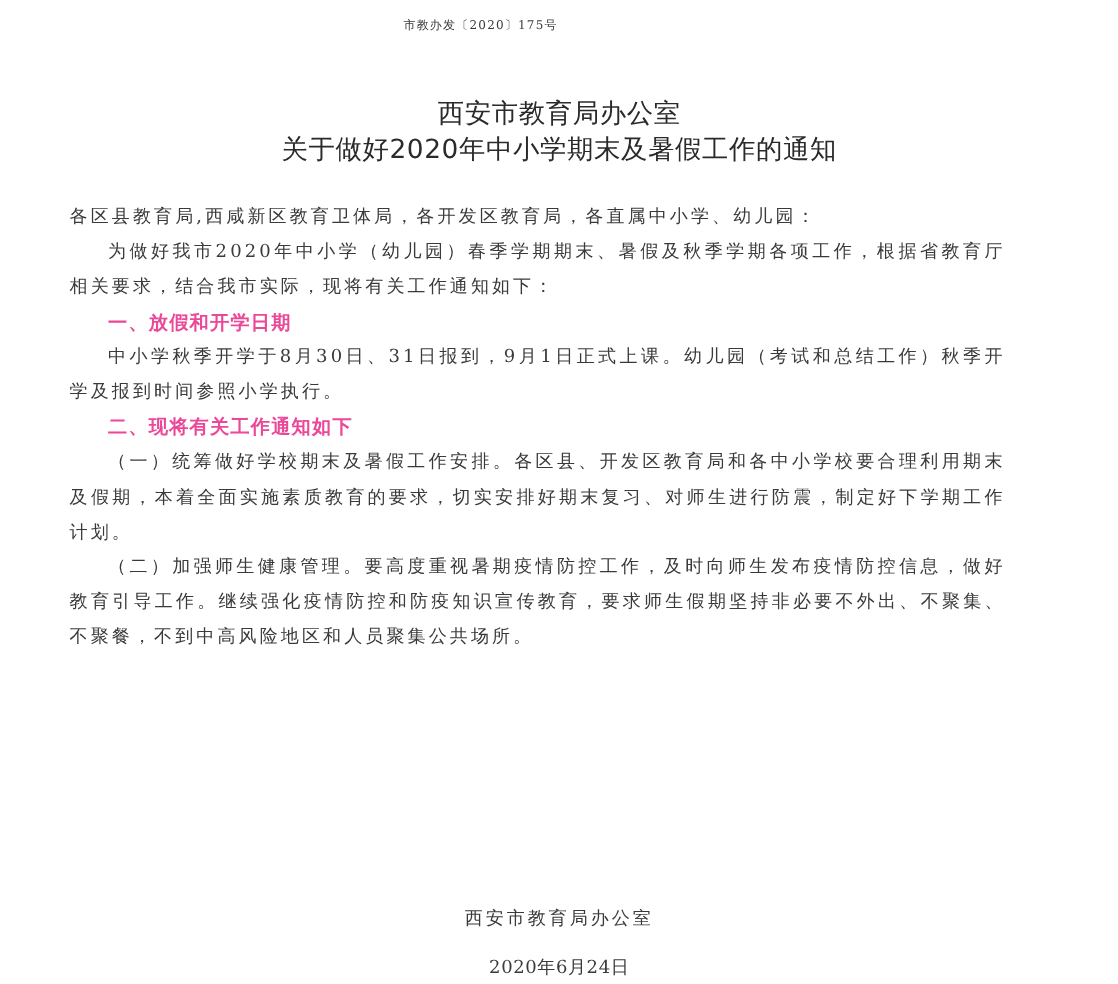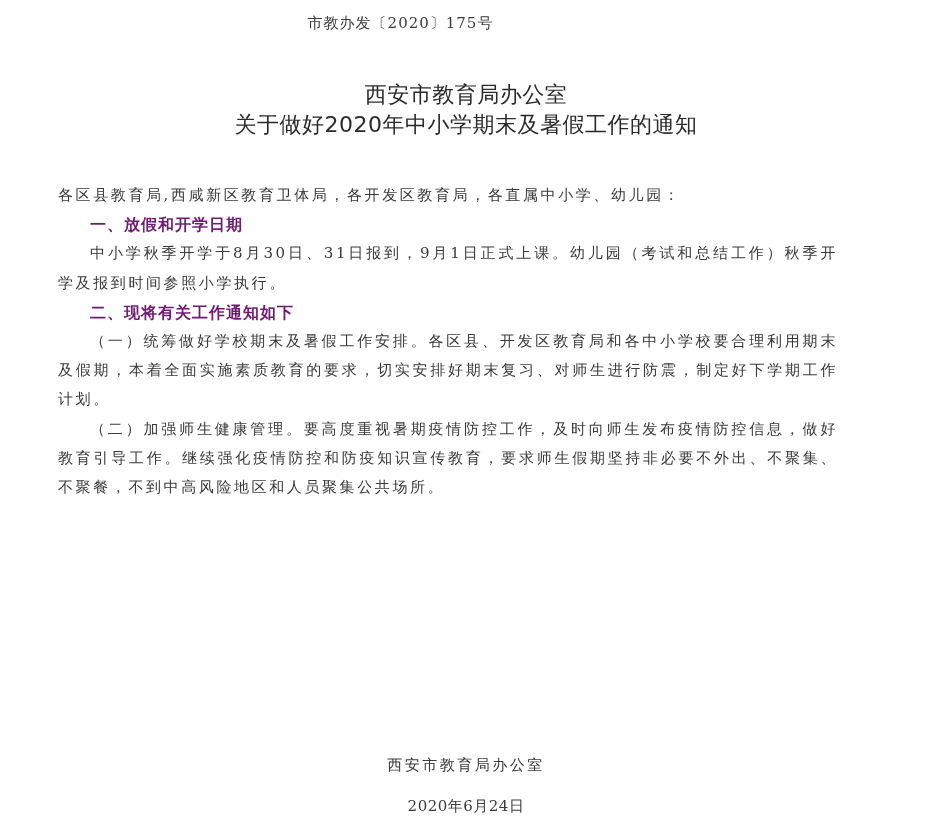--- a/index.html
+++ b/index.html
@@ -14,21 +14,21 @@
     overflow: hidden;
     font-family: "DejaVu Serif", "Liberation Serif", serif;
     color: #3a3a3a;
   }
   .doc-number {
     position: absolute;
     top: 14px;
     left: 0;
     width: 801px;
     text-align: center;
-    font-size: 15px;
+    font-size: 10px;
     letter-spacing: 1px;
     color: #3a3a3a;
   }
   .title {
     position: absolute;
     left: 0;
     width: 932px;
     text-align: center;
     font-family: "DejaVu Sans", "Liberation Sans", sans-serif;
     font-size: 22px;
@@ -39,34 +39,33 @@
   .title.t2 { top: 110px; }
   .body {
     position: absolute;
     top: 166px;
     left: 58px;
     width: 780px;
     font-size: 15px;
     line-height: 29.2px;
     letter-spacing: 2.6px;
     color: #3a3a3a;
-    margin-top: 15px;
   }
   .body p {
     margin: 0;
     text-align: justify;
     text-justify: inter-ideograph;
   }
   .body p.indent { text-indent: 32px; }
   .body p.heading {
     text-indent: 32px;
     font-family: "DejaVu Sans", "Liberation Sans", sans-serif;
     font-weight: bold;
     font-size: 16px;
-    color: #701a75;
+    color: #ec4899;
     letter-spacing: 1px;
   }
   .signature {
     position: absolute;
     left: 0;
     width: 932px;
     text-align: center;
     font-size: 15px;
     letter-spacing: 2.5px;
     color: #3a3a3a;
@@ -79,20 +78,21 @@
 
 <div>
 
   <div class="doc-number">市教办发〔2020〕175号</div>
 
   <div class="title t1">西安市教育局办公室</div>
   <div class="title t2">关于做好2020年中小学期末及暑假工作的通知</div>
 
   <div class="body">
     <p>各区县教育局,西咸新区教育卫体局，各开发区教育局，各直属中小学、幼儿园：</p>
+    <p class="indent">为做好我市2020年中小学（幼儿园）春季学期期末、暑假及秋季学期各项工作，根据省教育厅相关要求，结合我市实际，现将有关工作通知如下：</p>
 
     <p class="heading">一、放假和开学日期</p>
     <p class="indent">中小学秋季开学于8月30日、31日报到，9月1日正式上课。幼儿园（考试和总结工作）秋季开学及报到时间参照小学执行。</p>
 
     <p class="heading">二、现将有关工作通知如下</p>
     <p class="indent">（一）统筹做好学校期末及暑假工作安排。各区县、开发区教育局和各中小学校要合理利用期末及假期，本着全面实施素质教育的要求，切实安排好期末复习、对师生进行防震，制定好下学期工作计划。</p>
     <p class="indent">（二）加强师生健康管理。要高度重视暑期疫情防控工作，及时向师生发布疫情防控信息，做好教育引导工作。继续强化疫情防控和防疫知识宣传教育，要求师生假期坚持非必要不外出、不聚集、不聚餐，不到中高风险地区和人员聚集公共场所。</p>
   </div>
 
   <div class="signature org">西安市教育局办公室</div>

